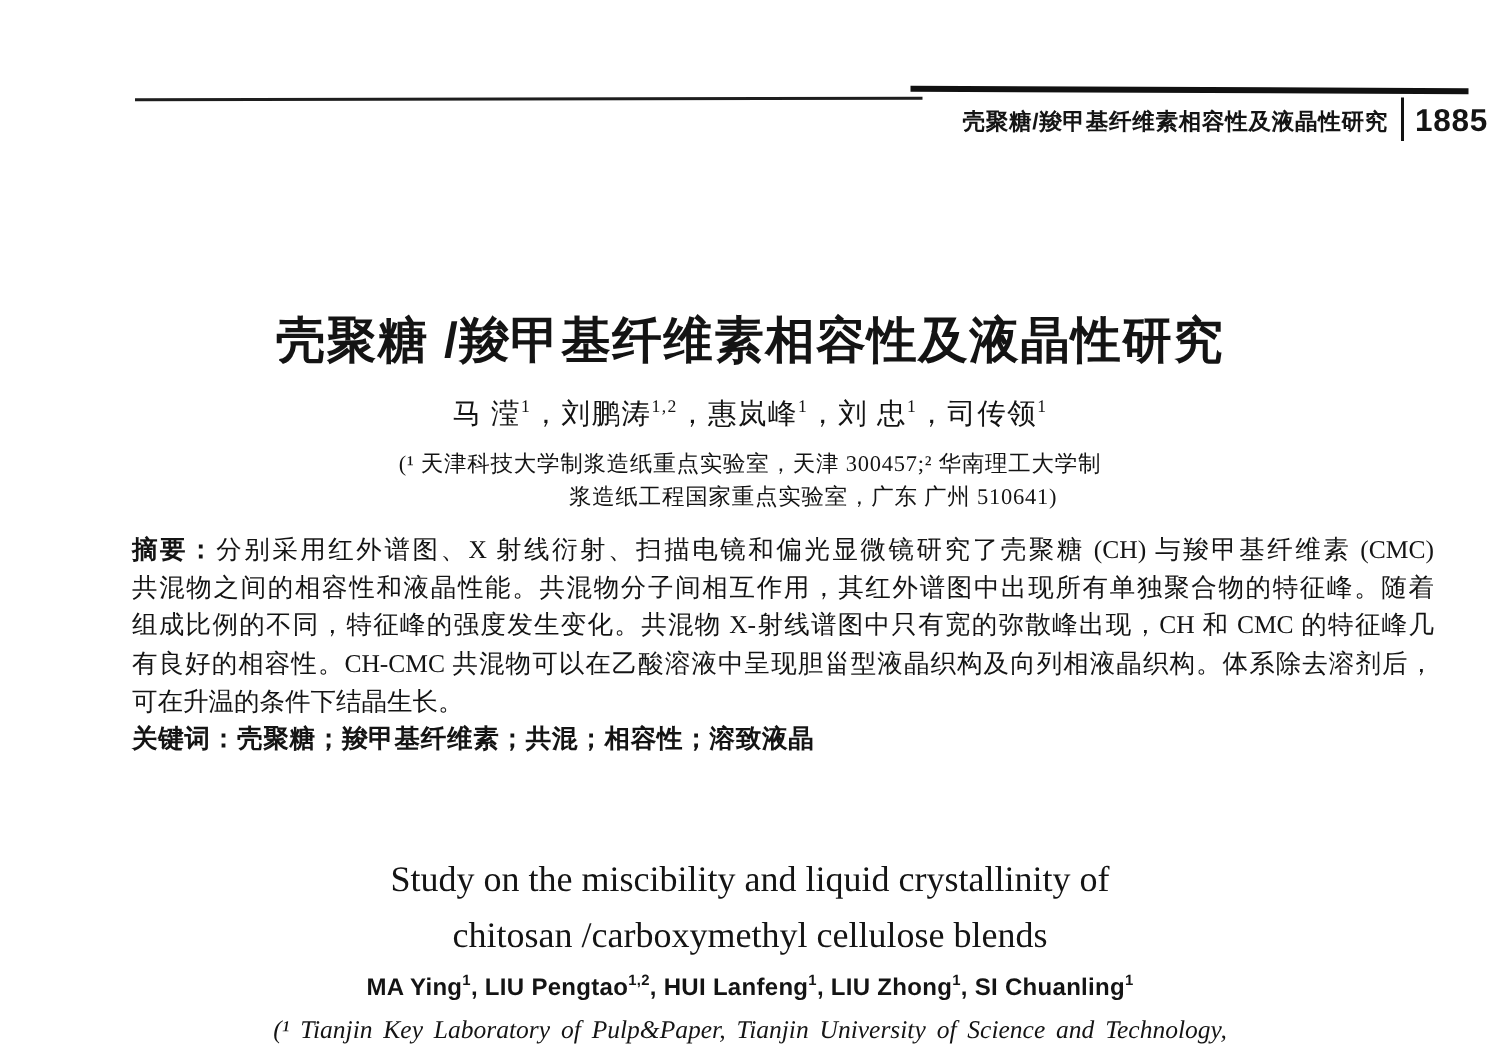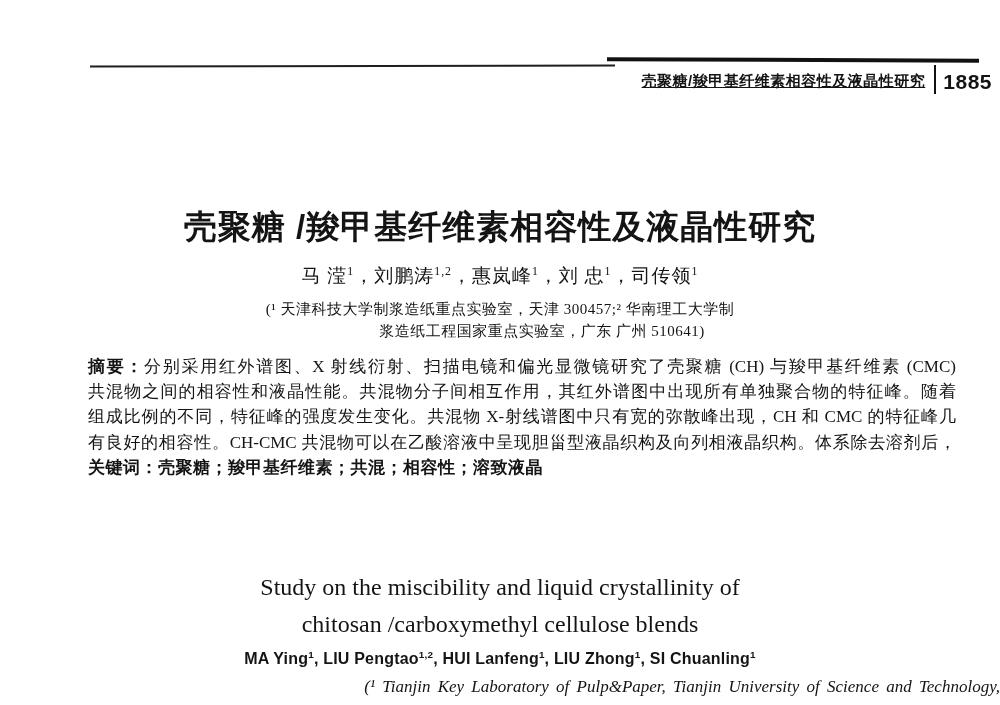--- a/index.html
+++ b/index.html
@@ -15,21 +15,20 @@
   .rule-thin  { left: 90px;  top: 65px; width: 525px; height: 2px; background: #1e1e1e; transform: rotate(-0.12deg); }
   .rule-thick { left: 607px; top: 58px; width: 372px; height: 4px; background: #111;   transform: rotate(0.25deg); }
   .running-head {
     top: 67px; right: 8px; left: 0; text-align: right;
     white-space: nowrap;
   }
   .running-title {
     font-family: "Liberation Sans", sans-serif;
     font-weight: bold; font-size: 15px; letter-spacing: 0.5px;
     vertical-align: middle;
-    text-decoration: underline;
   }
   .head-divider {
     display: inline-block; width: 2px; height: 29px; background: #111;
     margin: 0 7px 0 9px; vertical-align: middle; position: relative; top: -2px;
   }
   .page-number {
     font-family: "Liberation Sans", sans-serif;
     font-weight: bold; font-size: 21px; vertical-align: middle;
     letter-spacing: 0.5px;
   }
@@ -69,21 +68,21 @@
     top: 569px; left: 0; width: 1000px; text-align: center;
     font-family: "Liberation Serif", serif; font-weight: normal;
     font-size: 24px; line-height: 37px;
   }
   .en-authors {
     top: 650px; left: 0; width: 1000px; text-align: center;
     font-family: "Liberation Sans", sans-serif; font-weight: bold;
     font-size: 16px; letter-spacing: 0.2px;
   }
   .en-affil {
-    top: 677px; left: 0; width: 1000px; text-align: right;
+    top: 677px; left: 0; width: 1000px; text-align: center;
     font-family: "Liberation Serif", serif; font-style: italic;
     font-size: 17px; word-spacing: 3px;
   }
   sup { font-size: 62%; line-height: 0; }
 </style>
 </head>
 <body>
 
 <div class="abs rule-thin"></div>
 <div class="abs rule-thick"></div>
@@ -97,20 +96,21 @@
 <div class="abs cn-authors"><span>马 滢<sup>1</sup></span>，<span>刘鹏涛<sup>1,2</sup></span>，<span>惠岚峰<sup>1</sup></span>，<span>刘 忠<sup>1</sup></span>，<span>司传领<sup>1</sup></span></div>
 
 <div class="abs cn-affil-1">(¹ 天津科技大学制浆造纸重点实验室，天津 300457;² 华南理工大学制</div>
 <div class="abs cn-affil-2">浆造纸工程国家重点实验室，广东 广州 510641)</div>
 
 <div class="abs abstract">
   <div class="abs-line"><span class="abs-label">摘要：</span><span>分别采用红外谱图、X 射线衍射、扫描电镜和偏光显微镜研究了壳聚糖 (CH) 与羧甲基纤维素 (CMC)</span></div>
   <div class="abs-line">共混物之间的相容性和液晶性能。共混物分子间相互作用，其红外谱图中出现所有单独聚合物的特征峰。随着</div>
   <div class="abs-line">组成比例的不同，特征峰的强度发生变化。共混物 X-射线谱图中只有宽的弥散峰出现，CH 和 CMC 的特征峰几</div>
   <div class="abs-line">有良好的相容性。CH-CMC 共混物可以在乙酸溶液中呈现胆甾型液晶织构及向列相液晶织构。体系除去溶剂后，</div>
+  <div class="abs-line last">可在升温的条件下结晶生长。</div>
   <div class="kw-line"><span class="kw-label">关键词：</span><span>壳聚糖；羧甲基纤维素；共混；相容性；溶致液晶</span></div>
 </div>
 
 <div class="abs en-title">
   <div>Study on the miscibility and liquid crystallinity of</div>
   <div>chitosan /carboxymethyl cellulose blends</div>
 </div>
 
 <div class="abs en-authors"><span>MA Ying<sup>1</sup></span>,  <span>LIU Pengtao<sup>1,2</sup></span>,  <span>HUI Lanfeng<sup>1</sup></span>,  <span>LIU Zhong<sup>1</sup></span>,  <span>SI Chuanling<sup>1</sup></span></div>
 

